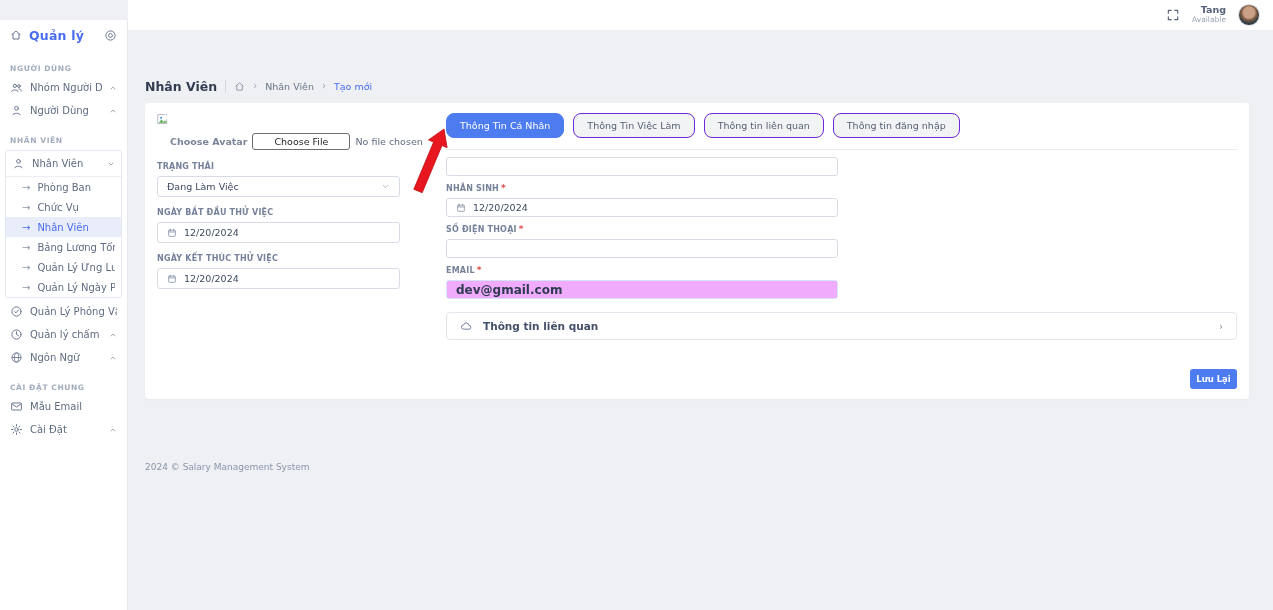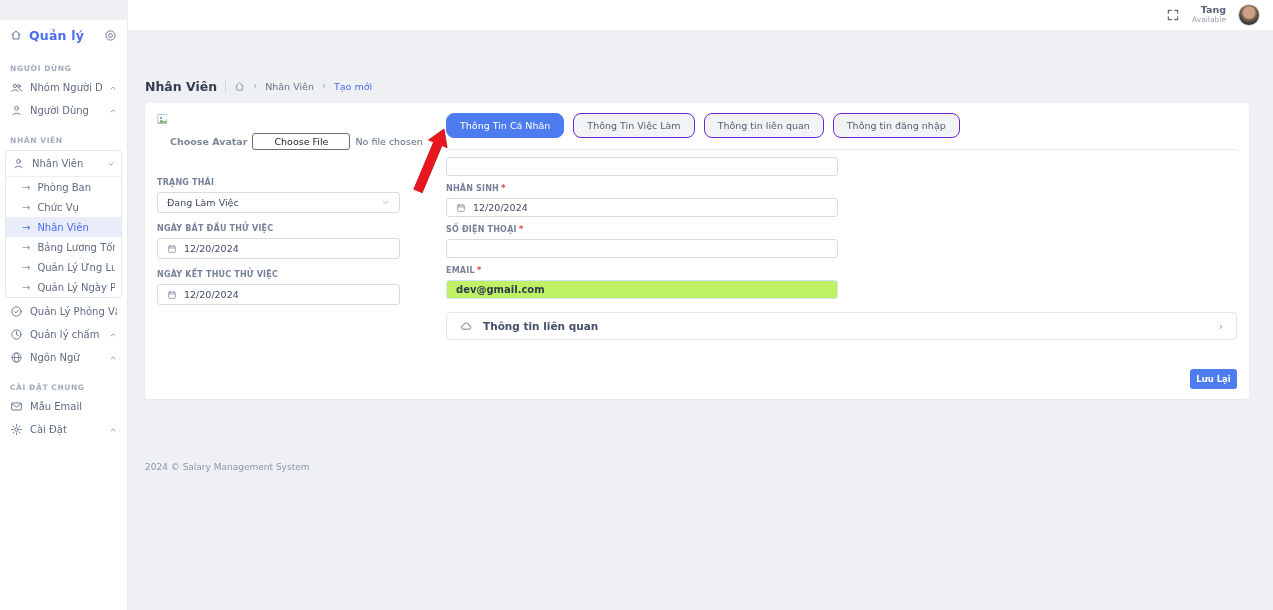--- a/index.html
+++ b/index.html
@@ -62,21 +62,21 @@
   .control .grow { flex:1; }
   input.control { cursor:text; outline:none; font-family:inherit; }
 
   .col-right { flex:1; display:flex; flex-direction:column; position:relative; min-width:0; }
   .tabs { display:flex; gap:9px; }
   .tab { height:25px; padding:0 13px; display:flex; align-items:center; border-radius:8px; font-size:9.5px; background:#f2f3f5; border:1px solid #6d28d9; color:#555f73; cursor:pointer; white-space:nowrap; }
   .tab.active { background:#4c7cf0; border-color:#4c7cf0; color:#fff; }
   .tabs-divider { border-bottom:1px solid #e8eaee; margin-top:11px; }
   .rt-field { width:392px; margin-top:7px; }
   .rt-field .fld-label { margin-bottom:4px; }
-  .control.email { background:#bef264; border-color:#d6e2f6; color:#2f3a50; font-weight:bold; font-size:10px; cursor:default; }
+  .control.email { background:#f0abfc; border-color:#d6e2f6; color:#2f3a50; font-weight:bold; font-size:12px; cursor:default; }
   .control.date { height:19px; }
   .rt-field .control { height:19px; }
 
   .panel { margin-top:13px; border:1px solid #e3e6ec; border-radius:4px; height:28px; display:flex; align-items:center; justify-content:space-between; padding:0 13px; cursor:pointer; }
   .panel-left { display:flex; align-items:center; gap:10px; }
   .panel-title { font-size:10.5px; font-weight:bold; color:#44506a; }
   .panel-chev { font-size:10px; color:#8b93a8; }
 
   .save-btn { position:absolute; right:0; bottom:0; width:47px; height:20px; background:#4c7cf0; color:#fff; border:none; border-radius:3px; font-size:8.5px; font-weight:bold; cursor:pointer; font-family:inherit; }
 
@@ -292,21 +292,21 @@
               <path d="M2 12l3.5-4 2.5 3 2-2 2 3z" fill="#5fae53"></path>
               <path d="M10 1l5 5-3 1-2 3z" fill="#fff"></path>
             </svg>
         </span>
         <div class="avatar-row">
           <span class="choose-avatar-label">Choose Avatar</span>
           <button class="file-btn">Choose File</button>
           <span class="file-status">No file chosen</span>
         </div>
 
-        <div class="fld" style="margin-top:28px">
+        <div class="fld" style="margin-top:12px">
           <div class="fld-label">TRẠNG THÁI</div>
           <div class="control">
             <span class="grow">Đang Làm Việc</span>
             <span>
                 <svg width="9" height="9" viewBox="0 0 24 24" fill="none" stroke="#a0a8b8" stroke-width="2.2" stroke-linecap="round">
                   <path d="M6 9l6 6 6-6"></path>
                 </svg>
               </span>
           </div>
         </div>

